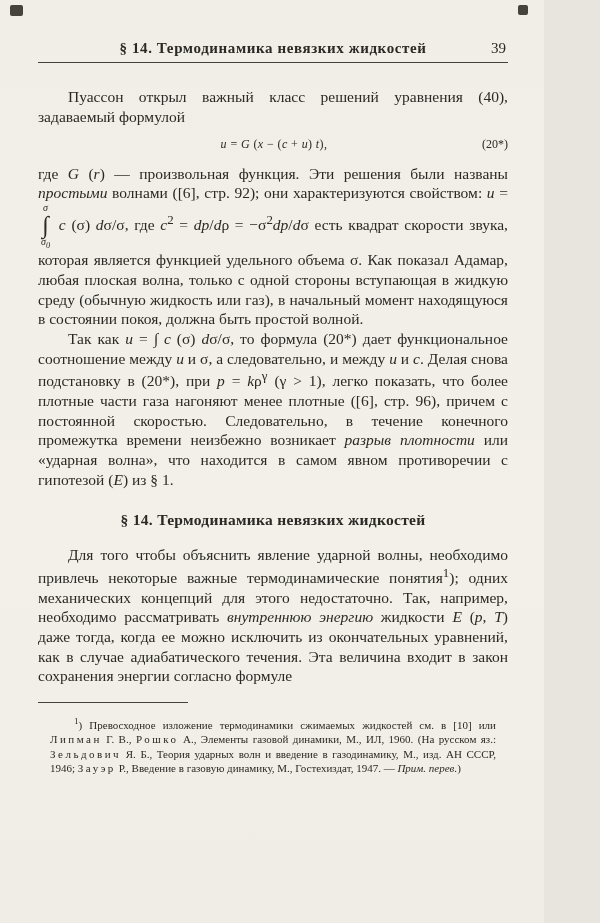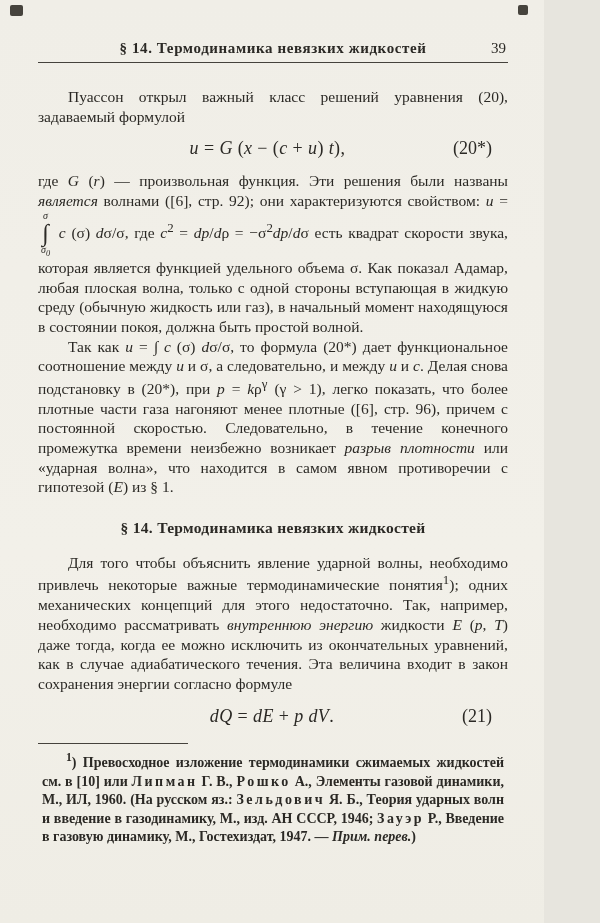--- a/index.html
+++ b/index.html
@@ -36,22 +36,22 @@
     font-size: 15.5px;
     line-height: 1.27;
     text-align: justify;
   }
   main p { margin: 0; }
   p.indent { text-indent: 30px; }
 
   .equation {
     display: flex;
     align-items: center;
-    margin: 11px 16px;
-    font-size: 18px;
+    margin: 11px 0;
+    font-size: 12px;
     justify-content: flex-end;
   }
   .eq-spacer { width: 34px; }
   .eq-expr { flex: 1; text-align: center; letter-spacing: 0.4px; }
   .eq-num { margin-left: 6px; }
 
   .section-title {
     text-align: center;
     font-size: 15.5px;
     font-weight: bold;
@@ -72,67 +72,61 @@
   .dint .sign { font-size: 24px; line-height: 1; }
 
   .footnote { margin-top: 16px; }
   .footnote-rule {
     border: none;
     border-top: 1px solid #45423c;
     width: 150px;
     margin: 0 0 6px 0;
   }
   .fn-text {
-    font-size: 14px;
+    font-size: 11px;
     line-height: 1.32;
     text-align: justify;
     text-indent: 24px;
-    margin: 4px;
-    font-weight: bold;
+    margin: 12px;
   }
   .sp { letter-spacing: 2.5px; }
 </style>
 </head>
 <body>
 
 <div class="page">
   <div class="artifact a1"></div>
   <div class="artifact a2"></div>
 
   <header class="running-head">
     <span>§ 14. Термодинамика невязких жидкостей</span>
     <span class="page-number">39</span>
   </header>
   <hr class="head-rule">
 
   <main>
-    <p class="indent">Пуассон открыл важный класс решений уравнения (20), задаваемый формулой</p>
+    <p class="indent">Пуассон открыл важный класс решений уравнения (40), задаваемый формулой</p>
 
     <div class="equation">
       <span class="eq-spacer"></span>
       <span class="eq-expr"><i>u</i> = <i>G</i> (<i>x</i> − (<i>c</i> + <i>u</i>) <i>t</i>),</span>
       <span class="eq-num">(20*)</span>
     </div>
 
-    <p>где <i>G</i> (<i>r</i>) — произвольная функция. Эти решения были названы <i>является</i> волнами ([6], стр. 92); они характеризуются свойством: <i>u</i> = <span class="dint">
+    <p>где <i>G</i> (<i>r</i>) — произвольная функция. Эти решения были названы <i>простыми</i> волнами ([6], стр. 92); они характеризуются свойством: <i>u</i> = <span class="dint">
           <span class="lim">σ</span>
           <span class="sign">∫</span>
           <span class="lim">σ<sub>0</sub></span>
         </span> <i>c</i> (σ) <i>d</i>σ/σ, где <i>c</i><sup>2</sup> = <i>dp</i>/<i>d</i>ρ = −σ<sup>2</sup><i>dp</i>/<i>d</i>σ есть квадрат скорости звука, которая является функцией удельного объема σ. Как показал Адамар, любая плоская волна, только с одной стороны вступающая в жидкую среду (обычную жидкость или газ), в начальный момент находящуюся в состоянии покоя, должна быть простой волной.</p>
     <p class="indent">Так как <i>u</i> = ∫ <i>c</i> (σ) <i>d</i>σ/σ, то формула (20*) дает функциональное соотношение между <i>u</i> и σ, а следовательно, и между <i>u</i> и <i>c</i>. Делая снова подстановку в (20*), при <i>p</i> = <i>k</i>ρ<sup>γ</sup> (γ &gt; 1), легко показать, что более плотные части газа нагоняют менее плотные ([6], стр. 96), причем с постоянной скоростью. Следовательно, в течение конечного промежутка времени неизбежно возникает <i>разрыв плотности</i> или «ударная волна», что находится в самом явном противоречии с гипотезой (<i>E</i>) из § 1.</p>
 
     <h2 class="section-title">§ 14. Термодинамика невязких жидкостей</h2>
 
     <p class="indent">Для того чтобы объяснить явление ударной волны, необходимо привлечь некоторые важные термодинамические понятия<sup>1</sup>); одних механических концепций для этого недостаточно. Так, например, необходимо рассматривать <i>внутреннюю энергию</i> жидкости <i>E</i> (<i>p</i>, <i>T</i>) даже тогда, когда ее можно исключить из окончательных уравнений, как в случае адиабатического течения. Эта величина входит в закон сохранения энергии согласно формуле</p>
 
-    <div class="equation">
-      <span class="eq-spacer"></span>
-      <span class="eq-expr"><i>dQ</i> = <i>dE</i> + <i>p</i> <i>dV</i>.</span>
-      <span class="eq-num">(21)</span>
-    </div>
 
   </main>
 
   <footer class="footnote">
     <hr class="footnote-rule">
     <p class="fn-text"><sup>1</sup>) Превосходное изложение термодинамики сжимаемых жидкостей см. в [10] или <span class="sp">Липман</span> Г. В., <span class="sp">Рошко</span> А., Элементы газовой динамики, М., ИЛ, 1960. (На русском яз.: <span class="sp">Зельдович</span> Я. Б., Теория ударных волн и введение в газодинамику, М., изд. АН СССР, 1946; <span class="sp">Зауэр</span> Р., Введение в газовую динамику, М., Гостехиздат, 1947. — <i>Прим. перев.</i>)</p>
   </footer>
 </div>
 
 </body></html>

